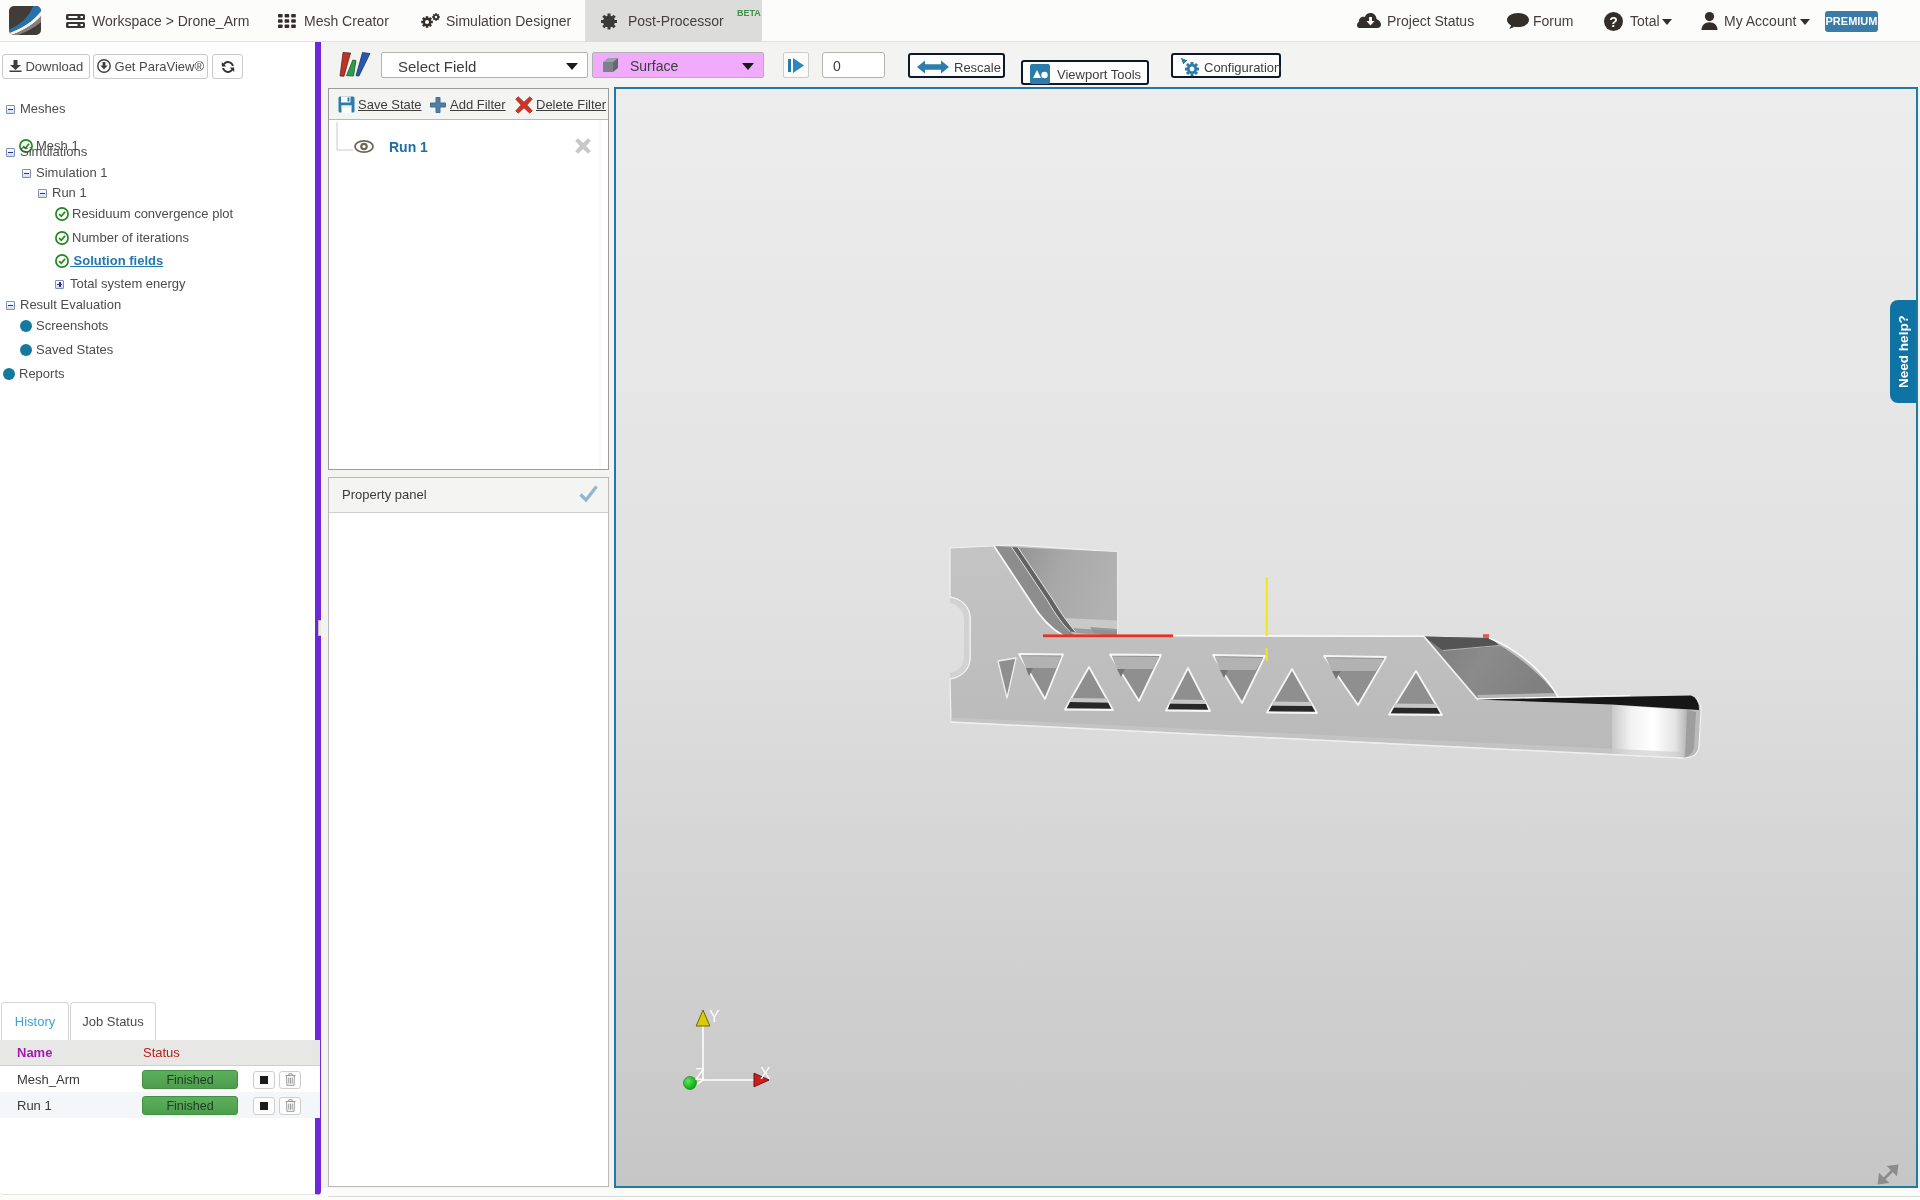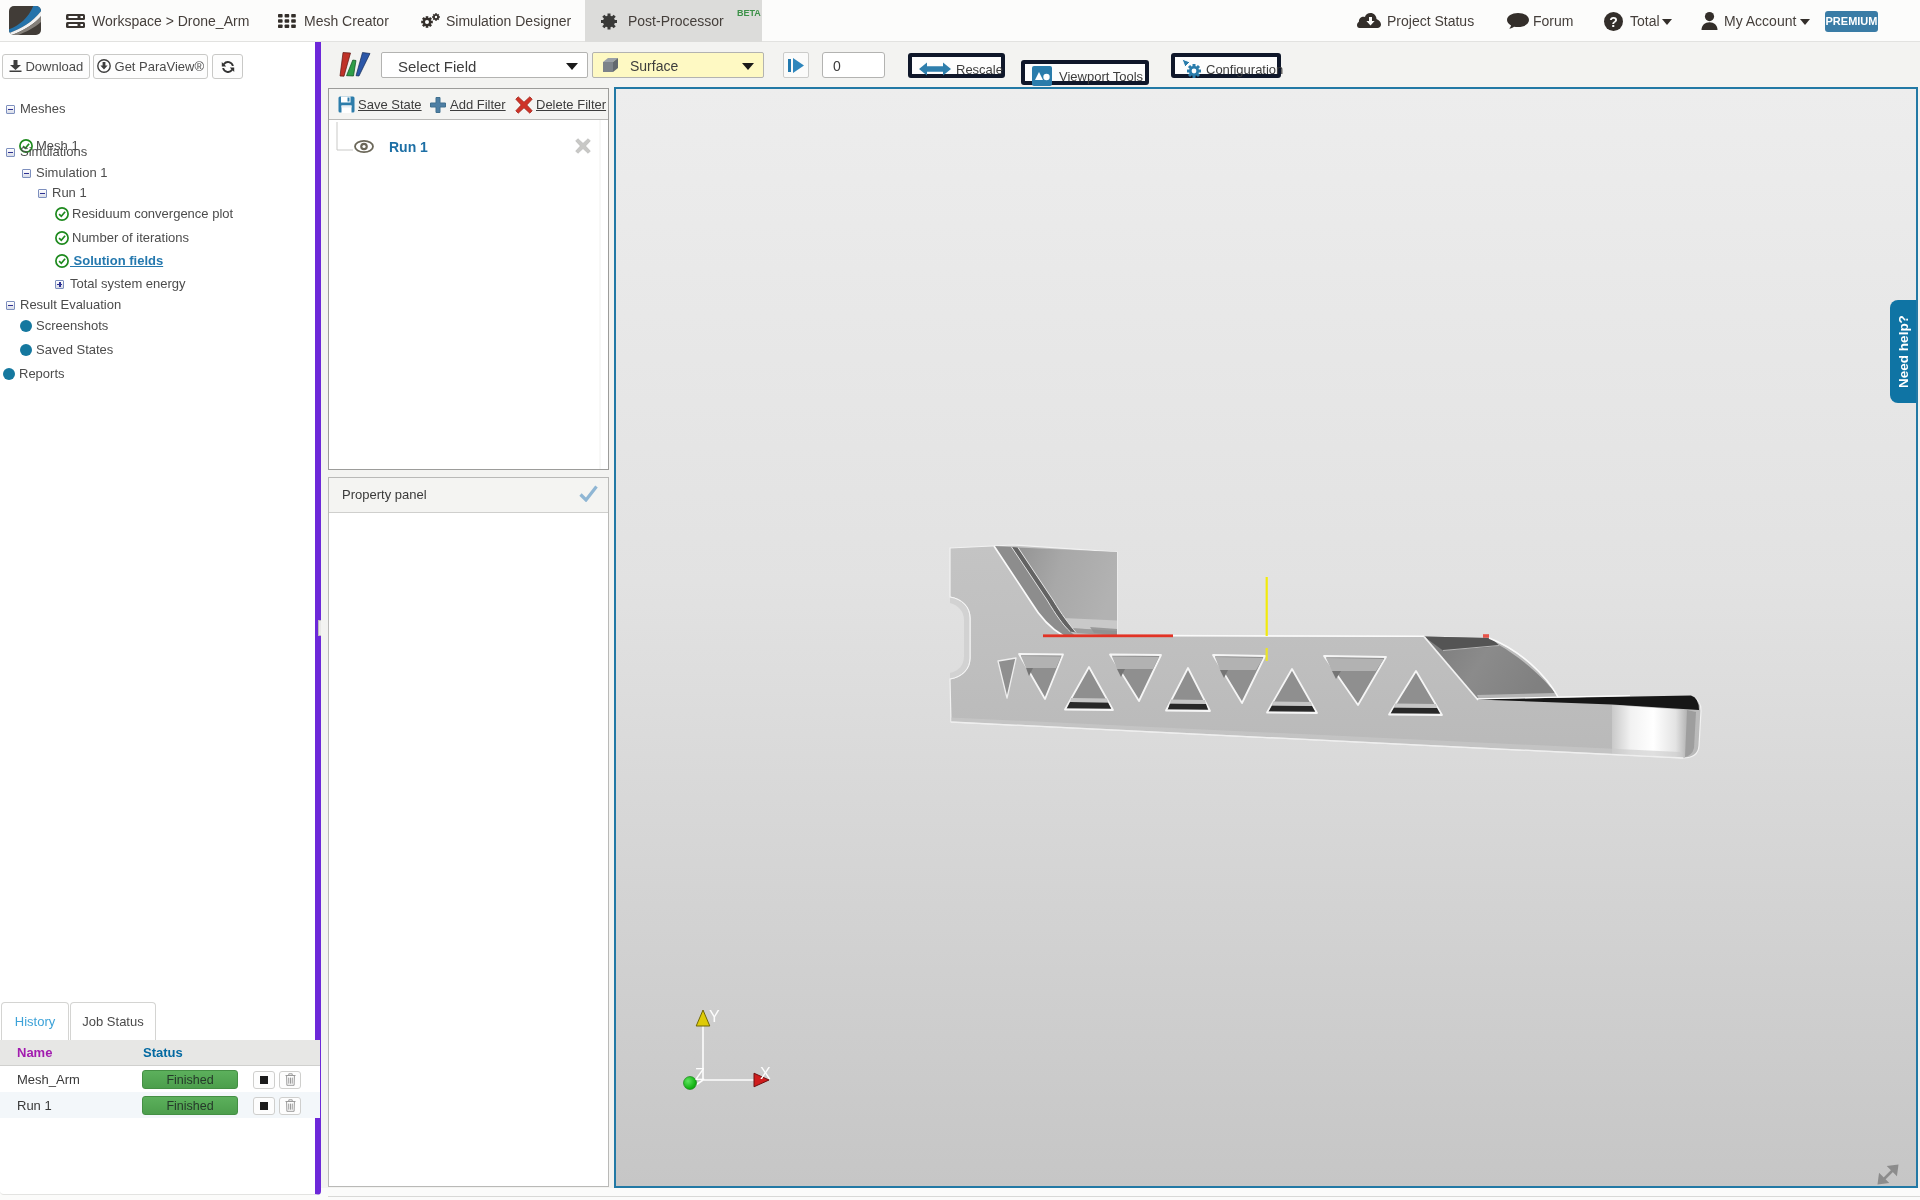--- a/index.html
+++ b/index.html
@@ -12,21 +12,21 @@
 #sidebar { position:absolute; left:0; top:42px; width:321px; height:1153px; background:#ffffff;
   border-right:6px solid #6d28d9; border-bottom:1px solid #e3e3e1; border-radius:0 0 4px 4px; z-index:20; }
 .btn { position:absolute; background:#fdfdfd; border:1px solid #c9c9c7; border-radius:3px;
   font-size:13px; color:#4a4a4a; text-align:center; }
 .treerow { position:absolute; left:0; font-size:13px; color:#4c4c4c; white-space:nowrap; height:16px; width:320px; }
 .tbox { position:absolute; top:3.5px; width:9px; height:9px; background:linear-gradient(180deg,#ffffff,#d8dce8);
   border:1px solid #7d8fbe; border-radius:1px; }
 .tbox::after { content:""; position:absolute; left:1px; top:3px; width:5px; height:1.5px; background:#2e3192; }
 .tbox.plus::before { content:""; position:absolute; left:3px; top:1px; width:1.5px; height:5px; background:#2e3192; }
 .tdot { position:absolute; top:2px; width:12px; height:12px; border-radius:50%; background:#15789f; }
-.btn2 { background:#fdfdfd; border:4px solid #0f172a; border-radius:3px; font-size:13px; color:#3d3d3d; }
+.btn2 { background:#fdfdfd; border:2px solid #0f172a; border-radius:3px; font-size:13px; color:#3d3d3d; }
 .hlab { position:absolute; top:8px; font-size:13px; color:#3d3d3d;text-decoration:underline; }
 .finbadge { position:absolute; left:142px; top:4px; width:96px; height:19px; background:linear-gradient(180deg,#5cb05c,#4c9e4c);
   border:1px solid #448f44; border-radius:3px; font-size:12.5px; color:#25392a; text-align:center; line-height:18px; }
 .stopbtn { position:absolute; left:253px; top:5px; width:22px; height:18px; background:#fdfdfd; border:1px solid #cfcfcd; border-radius:3px; }
 .stopsq { position:absolute; left:6px; top:4px; width:8px; height:8px; background:#1b1b1b; }
 .trashbtn { position:absolute; left:279px; top:5px; width:22px; height:18px; background:#fdfdfd; border:1px solid #cfcfcd; border-radius:3px; text-align:center; }
 #viewport { position:absolute; left:614px; top:87px; width:1304px; height:1101px;
   border:2px solid #2279a5; background:linear-gradient(180deg,#ededed 0%,#e2e2e2 45%,#c6c6c6 100%); z-index:10; }
 #midcard { position:absolute; left:328px; top:88px; width:281px; height:382px;
   background:#ffffff; border:1px solid #9c9c9a; z-index:15; }
@@ -137,21 +137,21 @@
 <div id="toolbar">
   <svg class="abs" style="left:11px;top:9px" width="33" height="27" viewBox="0 0 33 27">
     <path d="M1,25 L5,25.2 L11.5,2 L4,1.5 Z" fill="#bf3228" stroke="#5a1410" stroke-width="0.7"></path>
     <path d="M7.5,24.7 L14.5,25 L17,9.5 L13.8,9 Z" fill="#2f9e48" stroke="#0e4d1e" stroke-width="0.7"></path>
     <path d="M17,24.7 L20,25 L31,2.5 L23.5,1.5 Z" fill="#2b57a8" stroke="#122a55" stroke-width="0.7"></path>
   </svg>
   <div class="abs" style="left:53px;top:10px;width:207px;height:26px;background:#fff;border:1px solid #b3b3b1;border-radius:2px">
     <span style="position:absolute;left:16px;top:5px;font-size:15px;color:#3d3d3d">Select Field</span>
     <span style="position:absolute;right:9px;top:10px;width:0;height:0;border-left:6px solid transparent;border-right:6px solid transparent;border-top:7px solid #1a1a1a"></span>
   </div>
-  <div class="abs" style="left:264px;top:10px;width:172px;height:26px;background:#fef9c3;border:1px solid #b3b3b1;border-radius:2px">
+  <div class="abs" style="left:264px;top:10px;width:172px;height:26px;background:#f0abfc;border:1px solid #b3b3b1;border-radius:2px">
     <svg style="position:absolute;left:6px;top:3px" width="22" height="20" viewBox="0 0 22 20">
       <path d="M4,6 L14,6 L14,16 L4,16 Z" fill="#7c828a"></path>
       <path d="M4,6 L9,2 L19,2 L14,6 Z" fill="#9aa0a8"></path>
       <path d="M14,6 L19,2 L19,12 L14,16 Z" fill="#62686f"></path>
     </svg>
     <span style="position:absolute;left:37px;top:5px;font-size:14px;color:#3d3d3d">Surface</span>
     <span style="position:absolute;right:9px;top:10px;width:0;height:0;border-left:6px solid transparent;border-right:6px solid transparent;border-top:7px solid #1a1a1a"></span>
   </div>
   <div class="abs" style="left:455px;top:10px;width:26px;height:26px;background:#fbfbfa;border:1px solid #ccccca;border-radius:2px">
     <svg style="position:absolute;left:4px;top:5px" width="17" height="15" viewBox="0 0 17 15">
@@ -280,21 +280,21 @@
       </div>
   </div>
 
   <div id="histzone">
     <div class="abs" style="left:1px;top:960px;width:68px;height:38px;background:#fff;border:1px solid #d4d4d2;border-bottom:none;border-radius:4px 4px 0 0;
       font-size:13px;color:#3da2d8;text-align:center;line-height:38px">History</div>
     <div class="abs" style="left:70px;top:960px;width:86px;height:38px;background:#fff;border:1px solid #d4d4d2;border-bottom:none;border-radius:4px 4px 0 0;
       font-size:13px;color:#4a4a4a;text-align:center;line-height:38px">Job Status</div>
     <div class="abs" style="left:0;top:998px;width:320px;height:26px;background:#e7e7e5;border-bottom:1px solid #d0d0ce">
       <span style="position:absolute;left:17px;top:5px;font-size:13px;font-weight:bold;color:#a21caf">Name</span>
-      <span style="position:absolute;left:143px;top:5px;font-size:13px;font-weight:bold;color:#0369a1">Status</span>
+      <span style="position:absolute;left:143px;top:5px;font-size:13px;font-weight:normal;color:#b91c1c">Status</span>
     </div>
     <div class="abs" style="left:0;top:1024px;width:320px;height:26px;background:#ffffff">
       <span style="position:absolute;left:17px;top:6px;font-size:13px;color:#3a3a3a">Mesh_Arm</span>
       <span class="finbadge">Finished</span>
       <span class="stopbtn">
           <span class="stopsq"></span>
         </span>
       <span class="trashbtn"><svg width="11" height="13" viewBox="0 0 11 13">
             <path d="M0.5,2.5 L10.5,2.5 M3.8,2.2 L3.8,0.8 L7.2,0.8 L7.2,2.2 M1.6,3 L1.9,12.3 L9.1,12.3 L9.4,3 M3.7,4.6 L3.8,10.7 M5.5,4.6 L5.5,10.7 M7.3,4.6 L7.2,10.7" fill="none" stroke="#9a9a9a" stroke-width="1"></path>
           </svg></span>

